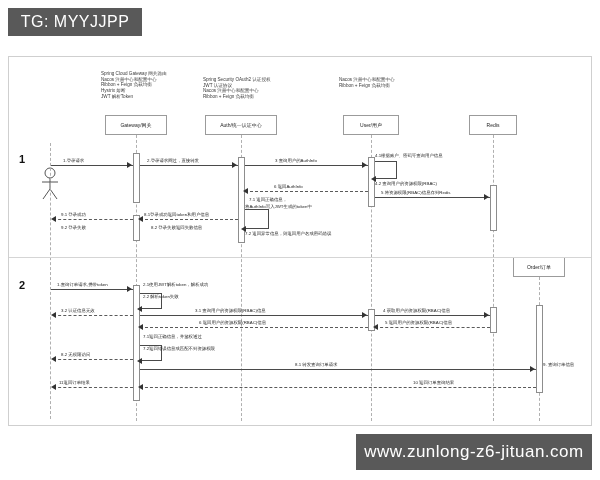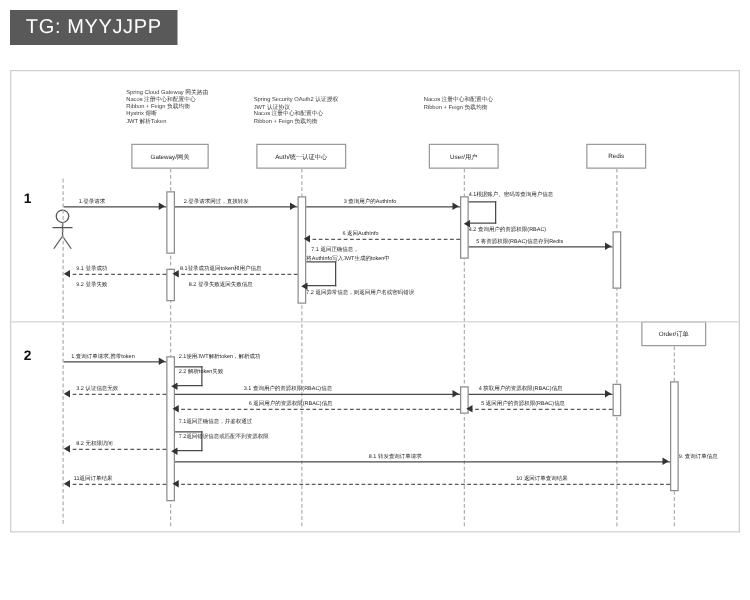--- a/index.html
+++ b/index.html
@@ -252,14 +252,15 @@
     <div class="arr dash" style="left:131px;top:330px;width:396px;"></div>
     <div class="head l" style="left:129px;top:327px;"></div>
     <div class="t msg" style="left:404px;top:323px;">10 返回订单查询结果</div>
 
     <div class="arr dash" style="left:44px;top:330px;width:80px;"></div>
     <div class="head l" style="left:42px;top:327px;"></div>
     <div class="t msg" style="left:50px;top:323px;">11返回订单结果</div>
 
   </div>
 
+  <div class="tag" id="tag-bottom">www.zunlong-z6-jituan.com</div>
 
 </div>
 
 </body></html>

